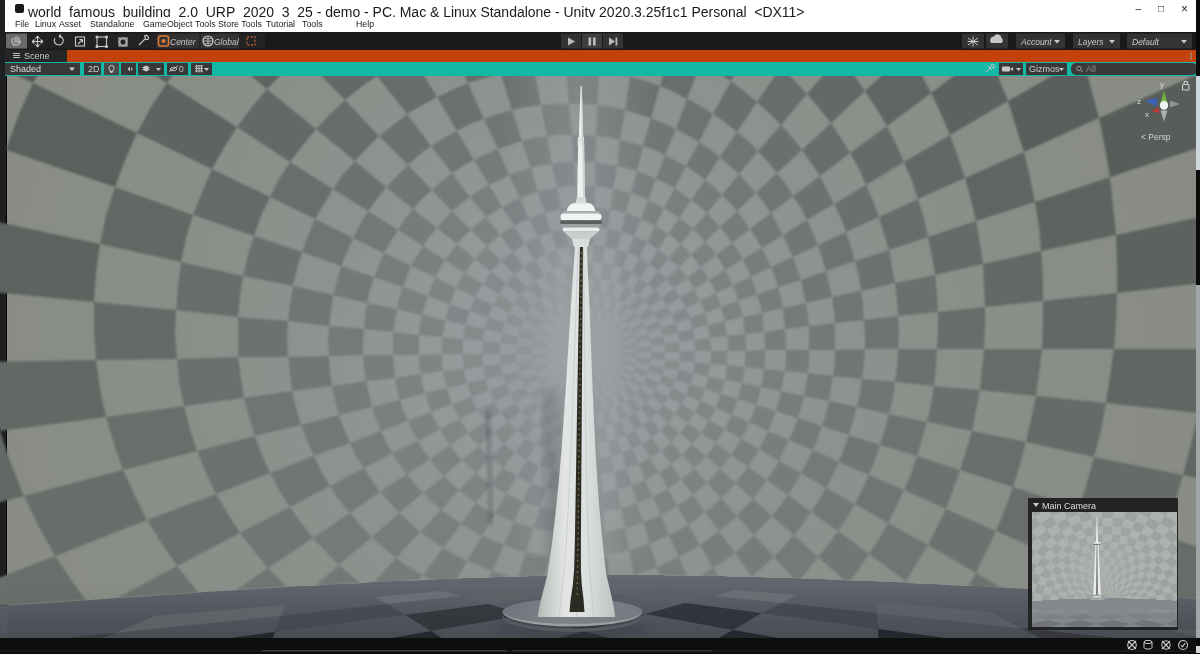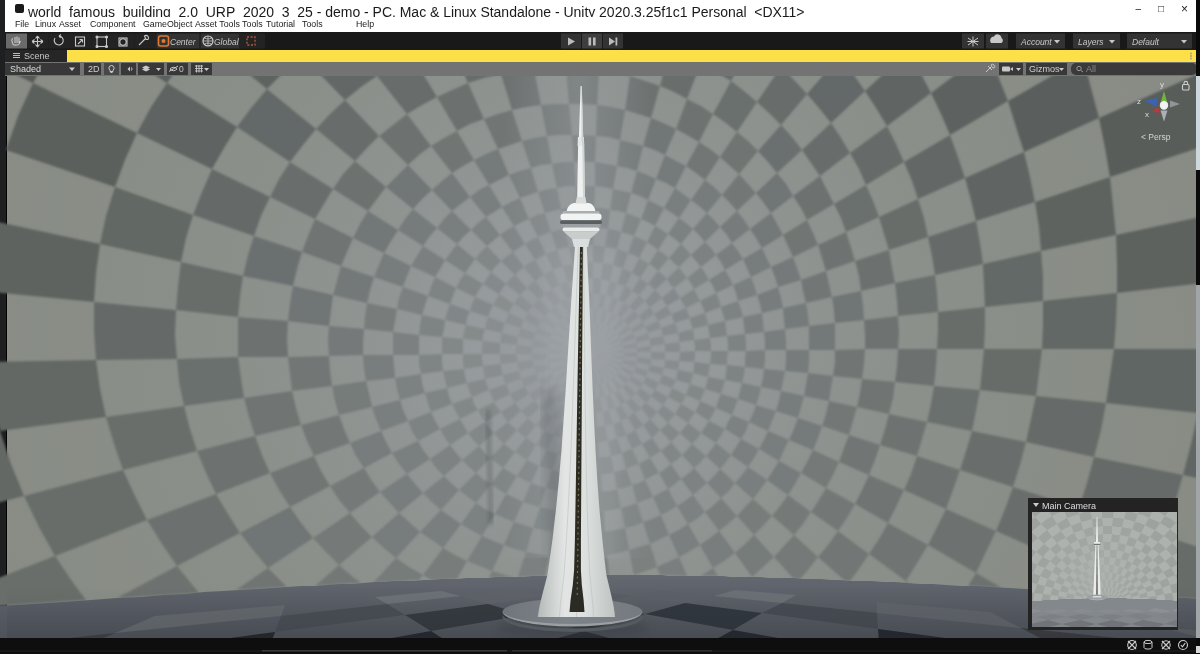--- a/index.html
+++ b/index.html
@@ -3,43 +3,43 @@
 * { margin:0; padding:0; box-sizing:border-box; }
 text { font-family:"Liberation Sans",sans-serif; }
 body { width:1200px; height:654px; overflow:hidden; background:#000; font-family:"Liberation Sans",sans-serif; position:relative; }
 .titlebar { position:absolute; left:5px; top:0; width:1191px; height:17px; background:#fff; }
 .titlebar .txt { position:absolute; left:23px; top:4px; font-size:14px; color:#1a1a1a; letter-spacing:-0.02px; }
 .ticon { position:absolute; left:10px; top:4px; width:9px; height:9px; background:#1a1a1a; border-radius:2px; }
 .winbtns { position:absolute; right:8px; top:0px; height:17px; display:flex; gap:17px; align-items:center; color:#222; font-size:10px;}
 .menubar { position:absolute; left:5px; top:17px; width:1191px; height:15px; background:#fff; font-size:8.8px; color:#1a1a1a; }
 .menubar span { position:absolute; top:2px; }
 .toolbar { position:absolute; left:5px; top:32px; width:1191px; height:18px; background:#191919;font-style:italic; }
-.tabrow { position:absolute; left:5px; top:50px; width:1191px; height:12px; background:#fde047; }
-.scenetoolbar { position:absolute; left:5px; top:62px; width:1191px; height:14px; background:#737373; }
+.tabrow { position:absolute; left:5px; top:50px; width:1191px; height:12px; background:#c2410c; }
+.scenetoolbar { position:absolute; left:5px; top:62px; width:1191px; height:14px; background:#14b8a6; }
 .sceneview { position:absolute; left:0px; top:76px; width:1196px; height:562px; overflow:hidden; }
 .statusbar { position:absolute; left:0; top:638px; width:1196px; height:16px; background:#0e0e0e; }
 </style></head>
 <body>
 <div style="position:absolute;left:0;top:0;width:6px;height:654px;background:#1d1f20;"></div>
 <div class="titlebar">
  <div class="ticon"></div>
  <div class="txt">world_famous_building_2.0_URP_2020_3_25 - demo - PC, Mac &amp; Linux Standalone - Unity 2020.3.25f1c1 Personal &nbsp;&lt;DX11&gt;</div>
  <div class="winbtns">
       <span>–</span>
       <span>□</span>
       <span style="font-size:12px">×</span>
     </div>
 </div>
 <div class="menubar">
  <span style="left:10px">File</span>
     <span style="left:30px">Linux</span>
     <span style="left:54px">Asset</span>
-    <span style="left:85px">Component</span>
+    <span style="left:85px">Standalone</span>
     <span style="left:138px">GameObject</span>
-    <span style="left:190px">Asset Tools Tools</span>
+    <span style="left:190px">Tools Store Tools</span>
     <span style="left:261px">Tutorial</span>
     <span style="left:297px">Tools</span>
     <span style="left:351px">Help</span>
 </div>
 <div class="toolbar">
 <svg width="1191" height="18" style="position:absolute">
  <rect x="1" y="1.5" width="21" height="15" fill="#6a6a6a"></rect>
  <rect x="22" y="1.5" width="21.5" height="15" fill="#232323"></rect>
  <rect x="43.5" y="1.5" width="21.5" height="15" fill="#232323"></rect>
  <rect x="65" y="1.5" width="21.5" height="15" fill="#232323"></rect>

